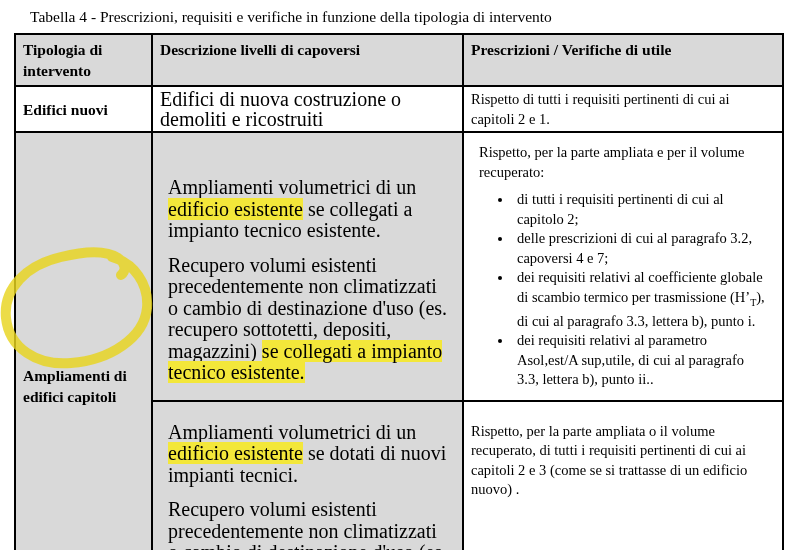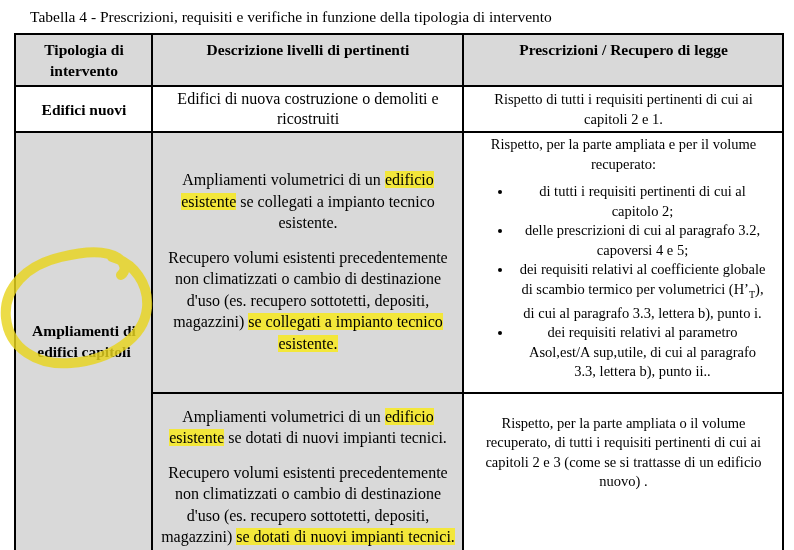--- a/index.html
+++ b/index.html
@@ -7,36 +7,36 @@
     --hl:#f3e73a;
     --marker:#e8d41e;
     --border:#000000;
   }
   *{box-sizing:border-box;margin:0;padding:0;}
   html,body{width:794px;height:550px;overflow:hidden;background:#ffffff;
     font-family:"Liberation Serif","DejaVu Serif",serif;color:#000;}
   .page{position:relative;width:714px;height:550px;font-family:Liberation Serif, serif;}
   .title{position:absolute;left:30px;top:8px;font-size:15.5px;white-space:nowrap;}
   table{position:absolute;left:14px;top:33px;width:768px;border-collapse:collapse;table-layout:fixed;}
-  th,td{border:2px solid var(--border);vertical-align:top;text-align:center;font-weight:normal;}
+  th,td{border:2px solid var(--border);vertical-align:top;text-align:left;font-weight:normal;}
   th{font-weight:bold;font-size:15.5px;line-height:21px;padding:4px 6px 4px 7px;background:var(--gray);}
   td{padding:2px 6px 2px 7px;}
   .type-cell{font-weight:bold;font-size:15.5px;line-height:21px;vertical-align:middle;}
-  .desc-cell{font-size:16px;line-height:21.5px;}
+  .desc-cell{font-size:20px;line-height:21.5px;}
   .presc-cell{font-size:14.5px;line-height:19.5px;}
   .gray{background:var(--gray);}
   .row-nuovi td{height:42px;}
   .row-nuovi .desc-cell,.row-nuovi .presc-cell{line-height:20px;padding-top:2px;}
   .row-amp-1 .desc-cell{height:258px;padding-top:36px;}
   .row-amp-1 .presc-cell{height:258px;padding-top:2px;}
   .row-amp-2 .desc-cell{height:158px;padding-top:12px;}
   .row-amp-2 .presc-cell{height:158px;padding-top:20px;}
   .row-partial td{height:60px;padding-top:3px;}
   .row-partial .desc-cell{line-height:21px;}
-  p{margin:0;}
+  p{margin:8px;}
   .gap{margin-top:13px;}
   ul{margin:8px;padding-left:34px;list-style-type:disc;}
   li{padding-left:4px;}
   .hl{background:var(--hl);}
   sub{font-size:10px;}
   .circle-svg{position:absolute;left:0px;top:244px;width:156px;height:132px;pointer-events:none;z-index:5;}
   .marker-path{fill:none;stroke:var(--marker);stroke-opacity:0.82;stroke-width:10;stroke-linecap:round;stroke-linejoin:round;}
 </style>
 </head>
 <body>
@@ -47,44 +47,44 @@
 
   <table>
     <colgroup>
       <col style="width:137px">
       <col style="width:311px">
       <col style="width:320px">
     </colgroup>
     <tbody>
       <tr class="header-row">
         <th>Tipologia di intervento</th>
-        <th>Descrizione livelli di pertinenti</th>
-        <th>Prescrizioni / Recupero di legge</th>
+        <th>Descrizione livelli di capoversi</th>
+        <th>Prescrizioni / Verifiche di utile</th>
       </tr>
 
       <tr class="row-nuovi">
         <td class="type-cell">Edifici nuovi</td>
         <td class="desc-cell">Edifici di nuova costruzione o demoliti e ricostruiti</td>
         <td class="presc-cell">Rispetto di tutti i requisiti pertinenti di cui ai capitoli  2 e 1.</td>
       </tr>
 
       <tr class="row-amp-1">
         <td class="type-cell gray" rowspan="2">
           <span>Ampliamenti di edifici capitoli</span>
         </td>
         <td class="desc-cell gray">
           <p><span>Ampliamenti volumetrici di un </span><span class="hl">edificio esistente</span><span> se collegati a impianto tecnico esistente.</span></p>
           <p class="gap"><span>Recupero volumi esistenti precedentemente non climatizzati o cambio di destinazione d'uso (es. recupero sottotetti, depositi, magazzini) </span><span class="hl">se collegati a impianto tecnico esistente.</span></p>
         </td>
         <td class="presc-cell">
           <p>Rispetto, per la parte ampliata e per il volume recuperato:</p>
           <ul>
             <li><span>di tutti i requisiti pertinenti di cui al capitolo 2;</span></li>
-            <li><span>delle prescrizioni di cui al paragrafo 3.2, capoversi 4 e 5;</span></li>
-            <li><span>dei requisiti relativi al coefficiente globale di scambio termico per volumetrici (H’</span><sub>T</sub><span>), di cui al paragrafo 3.3, lettera b), punto i.</span></li>
+            <li><span>delle prescrizioni di cui al paragrafo 3.2, capoversi 4 e 7;</span></li>
+            <li><span>dei requisiti relativi al coefficiente globale di scambio termico per trasmissione (H’</span><sub>T</sub><span>), di cui al paragrafo 3.3, lettera b), punto i.</span></li>
             <li><span>dei requisiti relativi al parametro Asol,est/A sup,utile, di cui al paragrafo 3.3, lettera b), punto ii..</span></li>
           </ul>
         </td>
       </tr>
 
       <tr class="row-amp-2">
         <td class="desc-cell gray">
           <p><span>Ampliamenti volumetrici di un </span><span class="hl">edificio esistente</span><span> se dotati di nuovi impianti tecnici.</span></p>
           <p class="gap"><span>Recupero volumi esistenti precedentemente non climatizzati o cambio di destinazione d'uso (es. recupero sottotetti, depositi, magazzini) </span><span class="hl">se dotati di nuovi impianti tecnici.</span></p>
         </td>

